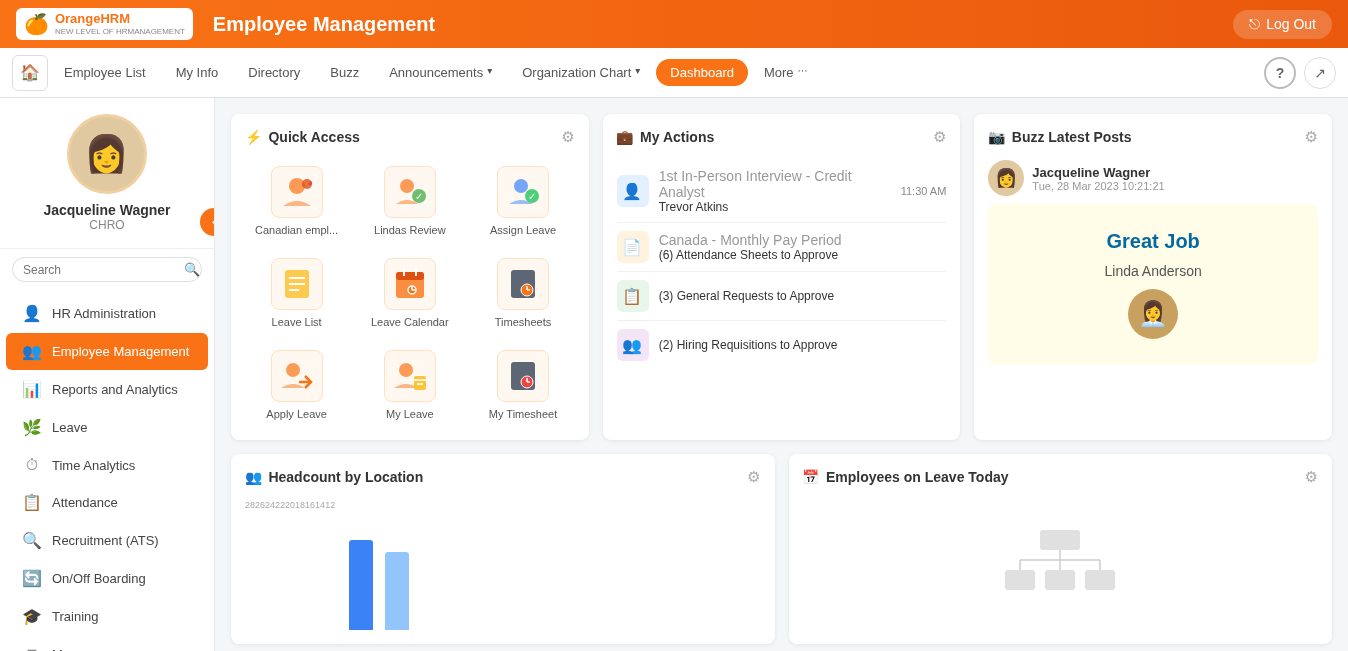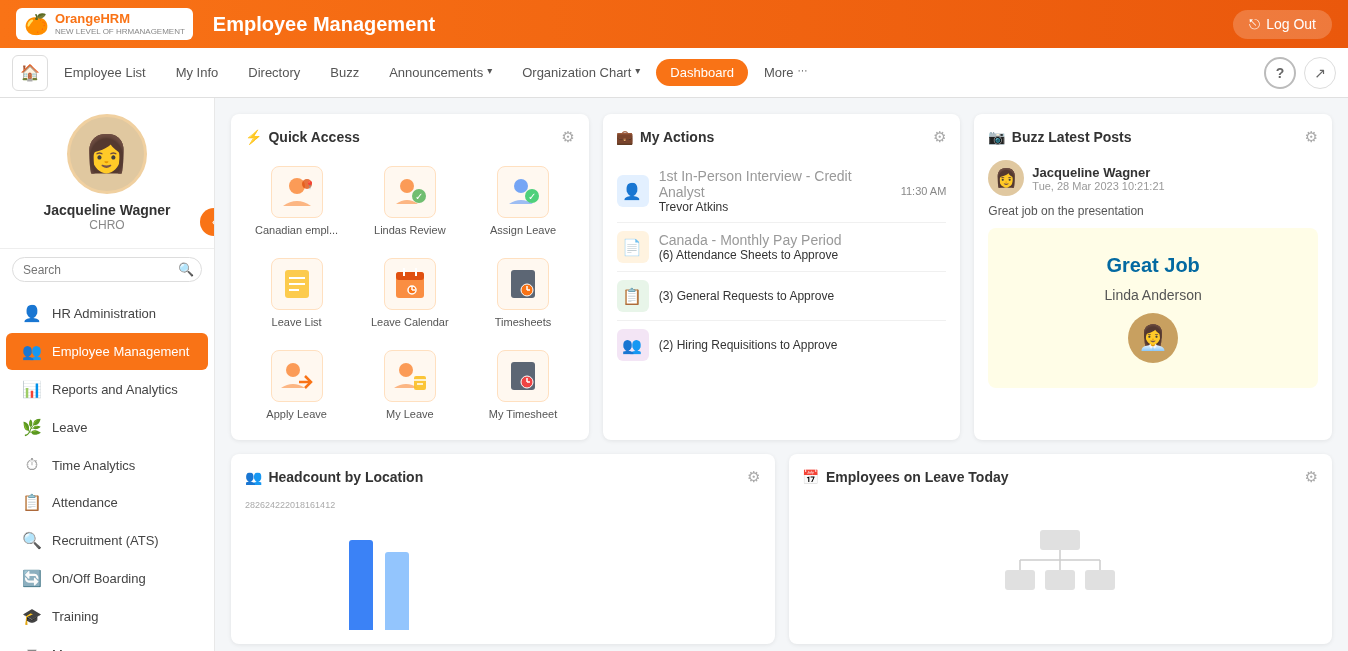--- a/index.html
+++ b/index.html
@@ -27,21 +27,21 @@
     
     .main-layout { display: flex; flex: 1; overflow: hidden; }
 
     
     .sidebar { width: 215px; background: white; border-right: 1px solid #e8e8e8; display: flex; flex-direction: column; overflow-y: auto; flex-shrink: 0; position: relative; }
     .sidebar-profile { padding: 16px; display: flex; flex-direction: column; align-items: center; border-bottom: 1px solid #eee; }
     .avatar-circle { width: 80px; height: 80px; border-radius: 50%; background: #e0c8a0; overflow: hidden; position: relative; display: flex; align-items: center; justify-content: center; border: 3px solid #f0d0a0; }
     .profile-name { font-size: 14px; font-weight: 600; color: #333; margin-top: 8px; text-align: center; }
     .profile-role { font-size: 12px; color: #888; }
     .sidebar-search { padding: 8px 12px; }
-    .search-box { display: flex; align-items: center; border: 1px solid #ddd; border-radius: 20px; padding: 4px 10px; gap: 0; }
+    .search-box { display: flex; align-items: center; border: 1px solid #ddd; border-radius: 20px; padding: 4px 10px; gap: 6px; }
     .search-input { border: none; outline: none; font-size: 12px; flex: 1; color: #555; background: transparent; }
     .search-icon { color: #aaa; font-size: 13px; cursor: pointer; }
     .sidebar-nav { flex: 1; padding: 4px 0; }
     .sidebar-item { display: flex; align-items: center; gap: 10px; padding: 9px 16px; cursor: pointer; font-size: 13px; color: #444; border-radius: 4px; margin: 1px 6px; }
     .sidebar-item.active { background: #f97316; color: white; border-radius: 6px; margin: 1px 6px; }
     .sidebar-item.active .si-icon { color: white; }
     .si-icon { font-size: 16px; width: 20px; text-align: center; color: #888; }
     .sidebar-item.active .si-icon { color: white; }
     .sidebar-collapse { width: 28px; height: 28px; border-radius: 50%; background: #f97316; color: white; border: none; position: absolute; right: -14px; top: 110px; cursor: pointer; display: flex; align-items: center; justify-content: center; font-size: 12px; z-index: 10; }
 
@@ -381,21 +381,20 @@
           <span class="card-gear">⚙</span>
         </div>
         <div class="buzz-post">
           <div class="buzz-author">
             <div class="buzz-avatar">👩</div>
             <div>
               <div class="buzz-name">Jacqueline Wagner</div>
               <div class="buzz-date">Tue, 28 Mar 2023 10:21:21</div>
             </div>
           </div>
-          <div class="buzz-text">Great job on the presentation</div>
           <div class="buzz-card">
             <div class="buzz-card-title">Great Job</div>
             <div class="buzz-card-name">Linda Anderson</div>
             <div class="buzz-avatar-large">👩‍💼</div>
           </div>
         </div>
       </div>
     </div>
 
     <div class="section-row">

